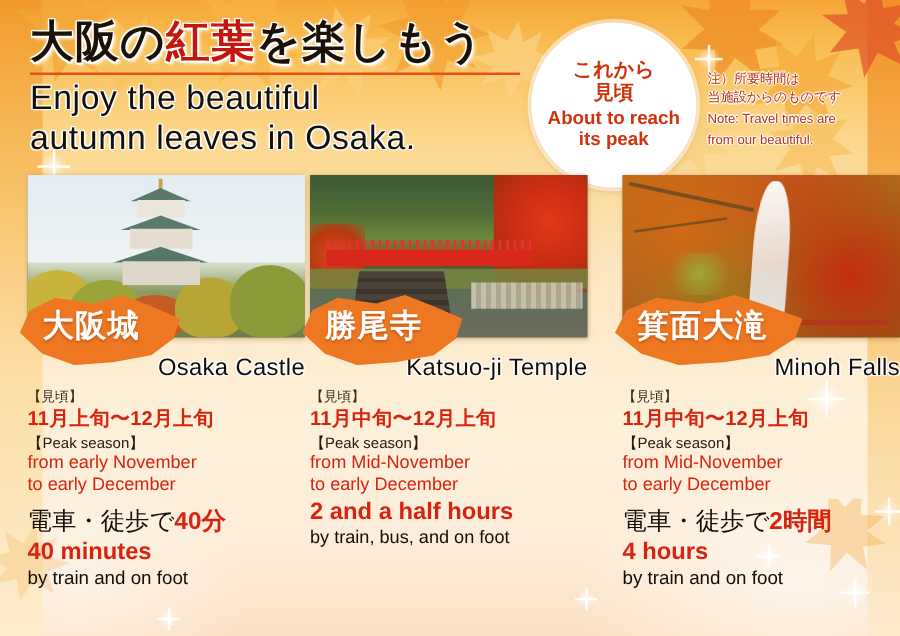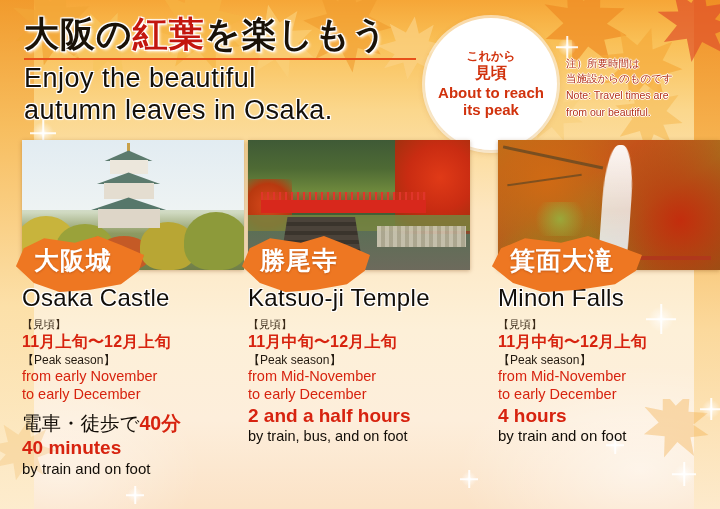--- a/index.html
+++ b/index.html
@@ -48,21 +48,21 @@
     text-shadow:0 0 3px #fff,1px 1px 0 #fff,-1px 1px 0 #fff,1px -1px 0 #fff,-1px -1px 0 #fff;
   }
 
   
   .badge{
     position:absolute;left:425px;top:18px;width:132px;height:132px;border-radius:50%;
     background:#fff;box-shadow:0 0 0 3px rgba(255,255,255,.55), 0 2px 7px rgba(160,80,10,.30);
     display:flex;flex-direction:column;align-items:center;justify-content:center;
     color:#d1320d;text-align:center;font-weight:bold;line-height:1.14;
   }
-  .badge .b1{font-size:12px;}
+  .badge .b1{font-size:16px;}
   .badge .b2{font-size:16px;}
   .badge .b3{font-size:15px;margin-top:2px;}
   .badge .b4{font-size:15px;}
 
   
   .note{position:absolute;left:566px;top:56px;width:150px;color:#b4321a;
     font-size:10.5px;line-height:1.42;
     text-shadow:0 0 2px #fff,1px 0 0 #fff,-1px 0 0 #fff,0 1px 0 #fff,0 -1px 0 #fff;}
   .note .jp{font-size:10.5px;}
   .note .en{margin-top:2px;}
@@ -127,22 +127,22 @@
   .p3 .rail3{position:absolute;left:56%;bottom:8%;width:40%;height:4px;background:#b0361d;opacity:.9;}
 
   
   .nameplate{position:relative;margin-top:-22px;height:30px;}
   .blob{position:absolute;left:-6px;top:-12px;width:128px;height:56px;background:#ee7722;
     clip-path:polygon(6% 22%,22% 4%,46% 12%,64% 0%,82% 16%,100% 34%,96% 62%,82% 86%,58% 96%,34% 100%,14% 84%,0% 54%);
     box-shadow:0 1px 3px rgba(140,60,10,.28);}
   .blob.wide{width:150px;}
   .ja-name{position:absolute;left:12px;top:-4px;font-size:25px;font-weight:bold;color:#fff;
     letter-spacing:1px;text-shadow:0 1px 2px rgba(150,60,10,.45);white-space:nowrap;}
-  .en-name{margin-top:6px;font-size:24px;color:#120e09;letter-spacing:.3px;
-    text-shadow:0 0 2px #fff,1px 1px 0 #fff,-1px 1px 0 #fff,1px -1px 0 #fff,-1px -1px 0 #fff;white-space:nowrap;}
+  .en-name{margin-top:6px;font-size:19px;color:#120e09;letter-spacing:.3px;
+    text-shadow:0 0 2px #fff,1px 1px 0 #fff,-1px 1px 0 #fff,1px -1px 0 #fff,-1px -1px 0 #fff;white-space:nowrap;text-align:right;}
 
   .info{margin-top:6px;}
   .lbl-ja{font-size:11px;color:#3a2a18;line-height:1.25;}
   .peak-ja{font-size:16px;font-weight:bold;color:#d7230f;line-height:1.3;letter-spacing:.2px;white-space:nowrap;}
   .lbl-en{font-size:12px;color:#22190f;line-height:1.3;}
   .peak-en{font-size:14.5px;color:#d7230f;line-height:1.22;}
   .acc-ja{font-size:19.5px;color:#120d07;line-height:1.35;margin-top:6px;white-space:nowrap;}
   .acc-ja em{font-style:normal;color:#d7230f;font-weight:bold;}
   .acc-en-big{font-size:19px;color:#d7230f;font-weight:bold;line-height:1.2;margin-top:1px;white-space:nowrap;}
   .acc-en-sm{font-size:15px;color:#120d07;line-height:1.25;white-space:nowrap;}
@@ -315,19 +315,20 @@
         <div class="blob wide"></div>
         <div class="ja-name">箕面大滝</div>
       </div>
       <div class="en-name">Minoh Falls</div>
       <div class="info">
         <div class="lbl-ja">【見頃】</div>
         <div class="peak-ja">11月中旬〜12月上旬</div>
         <div class="lbl-en">【Peak season】</div>
         <div class="peak-en">from Mid-November</div>
         <div class="peak-en">to early December</div>
+        <div class="acc-ja"><span>電車・徒歩で</span><em>2時間</em></div>
         <div class="acc-en-big">4 hours</div>
         <div class="acc-en-sm">by train and on foot</div>
       </div>
     </div>
 
   </div>
 </div>
 
 </body></html>

